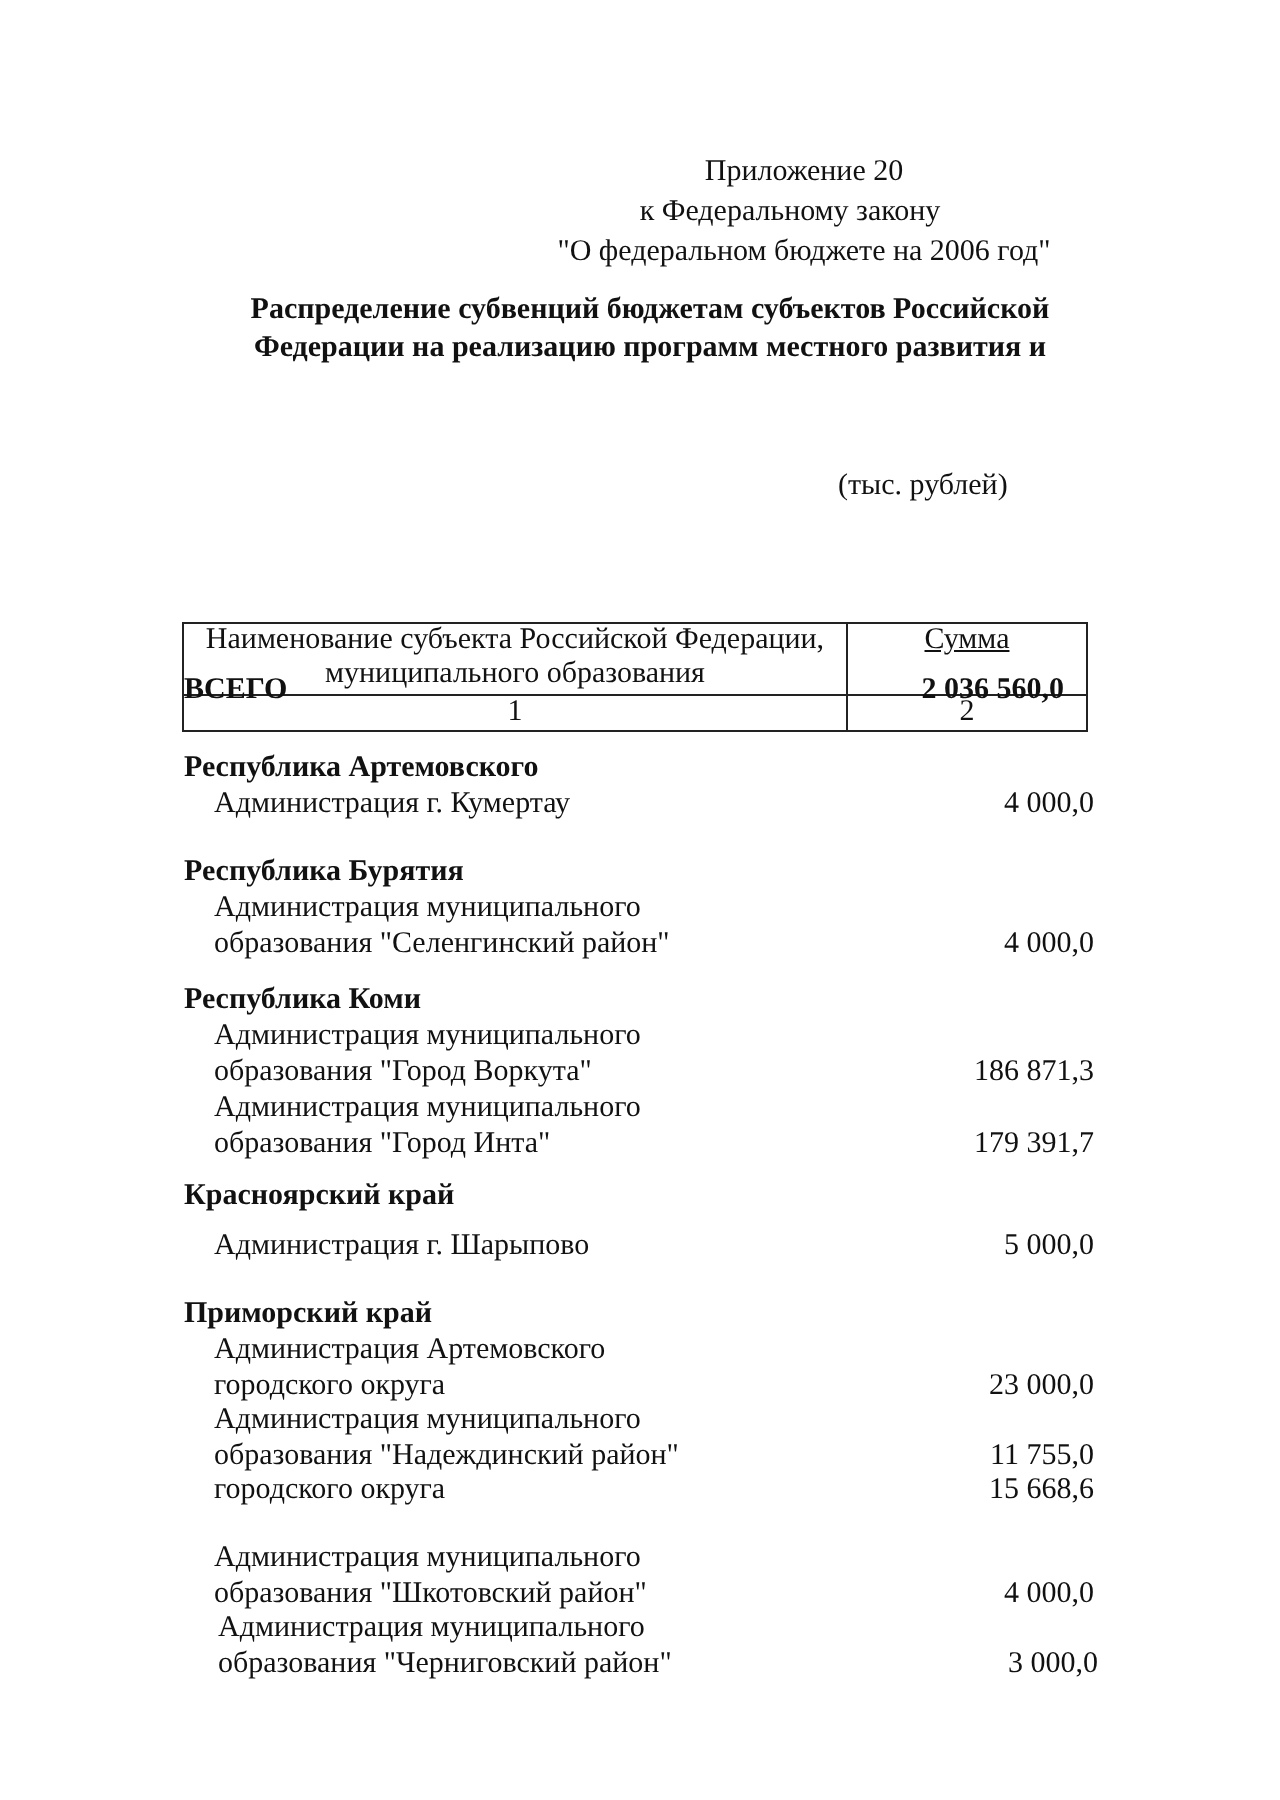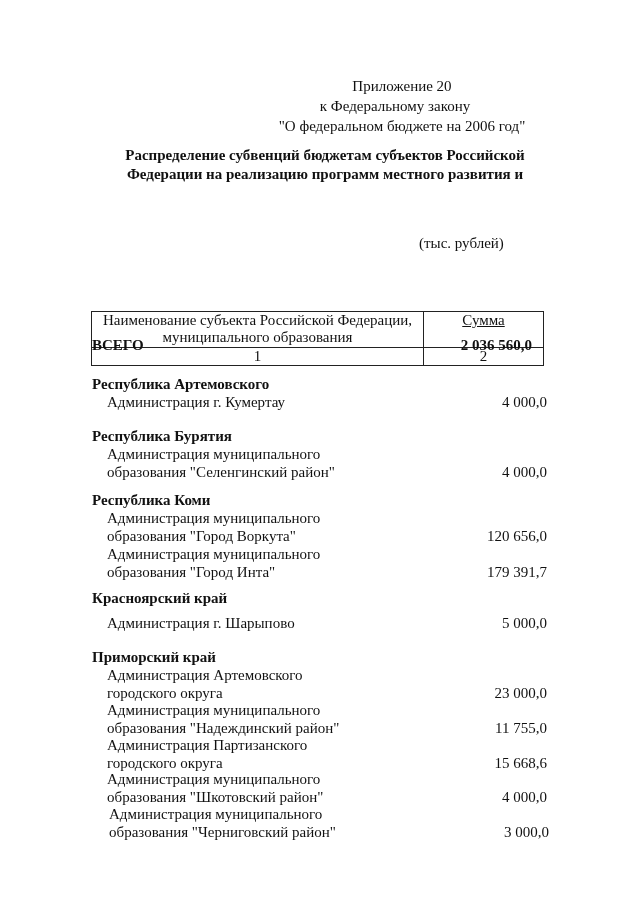--- a/index.html
+++ b/index.html
@@ -65,21 +65,21 @@
     <div class="row bold" style="top: 427px;">Республика Бурятия</div>
     <div class="row sub" style="top: 445px;">
       <span class="name">Администрация муниципального</span>
       <span class="name">образования "Селенгинский район"</span>
       <span class="val">4 000,0</span>
     </div>
     <div class="row bold" style="top: 491px;">Республика Коми</div>
     <div class="row sub" style="top: 509px;">
       <span class="name">Администрация муниципального</span>
       <span class="name">образования "Город Воркута"</span>
-      <span class="val">120 656,0</span>
+      <span class="val">186 871,3</span>
     </div>
     <div class="row sub" style="top: 545px;">
       <span class="name">Администрация муниципального</span>
       <span class="name">образования "Город Инта"</span>
       <span class="val">179 391,7</span>
     </div>
     <div class="row bold" style="top: 561px; margin-top: 28px;">Красноярский край</div>
     <div class="row sub" style="top: 614px;">
       <span class="name">Администрация г. Шарыпово</span>
       <span class="val">5 000,0</span>
@@ -89,21 +89,20 @@
       <span class="name">Администрация Артемовского</span>
       <span class="name">городского округа</span>
       <span class="val">23 000,0</span>
     </div>
     <div class="row sub" style="top: 701px;">
       <span class="name">Администрация муниципального</span>
       <span class="name">образования "Надеждинский район"</span>
       <span class="val">11 755,0</span>
     </div>
     <div class="row sub" style="top: 736px;">
-      <span class="name">Администрация Партизанского</span>
       <span class="name">городского округа</span>
       <span class="val">15 668,6</span>
     </div>
     <div class="row sub" style="top: 770px;">
       <span class="name">Администрация муниципального</span>
       <span class="name">образования "Шкотовский район"</span>
       <span class="val">4 000,0</span>
     </div>
     <div class="row sub" style="top: 805px; padding-left: 17px;">
       <span class="name">Администрация муниципального</span>

